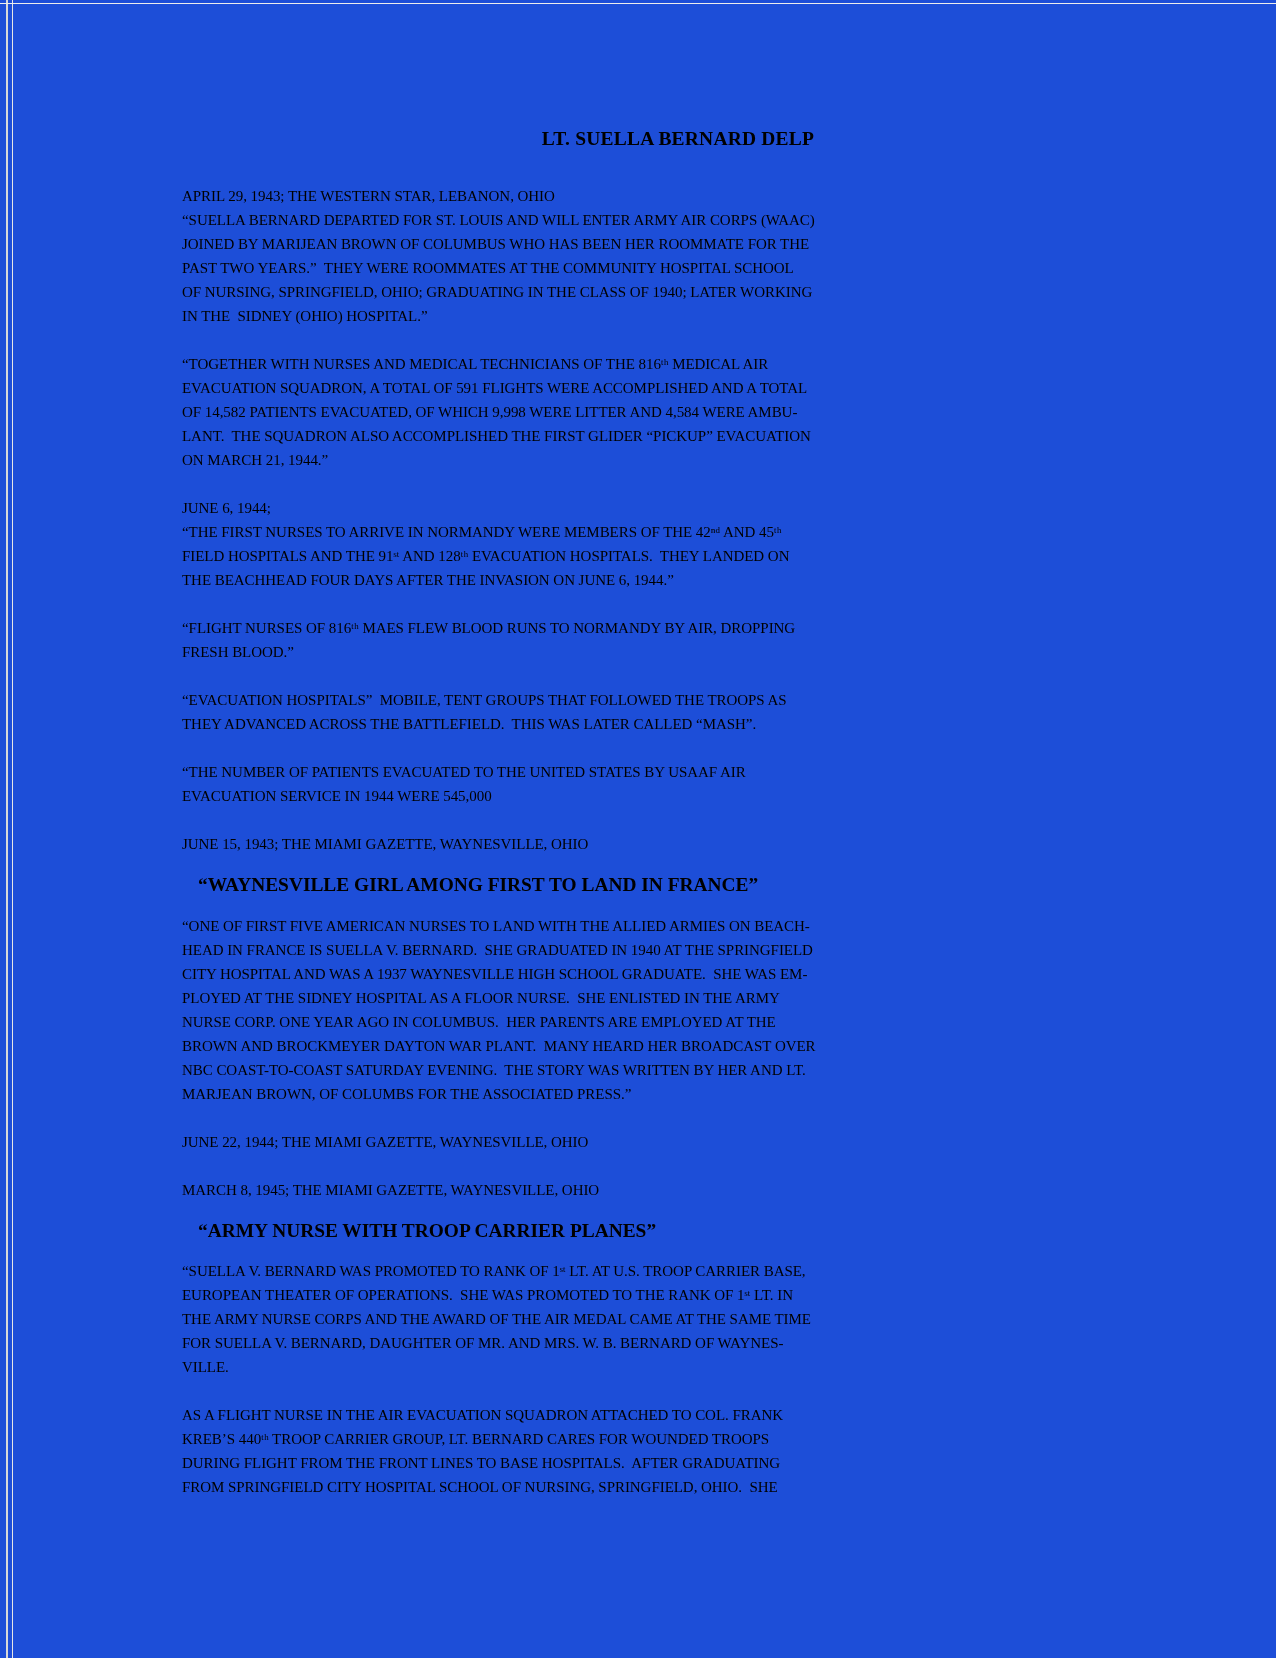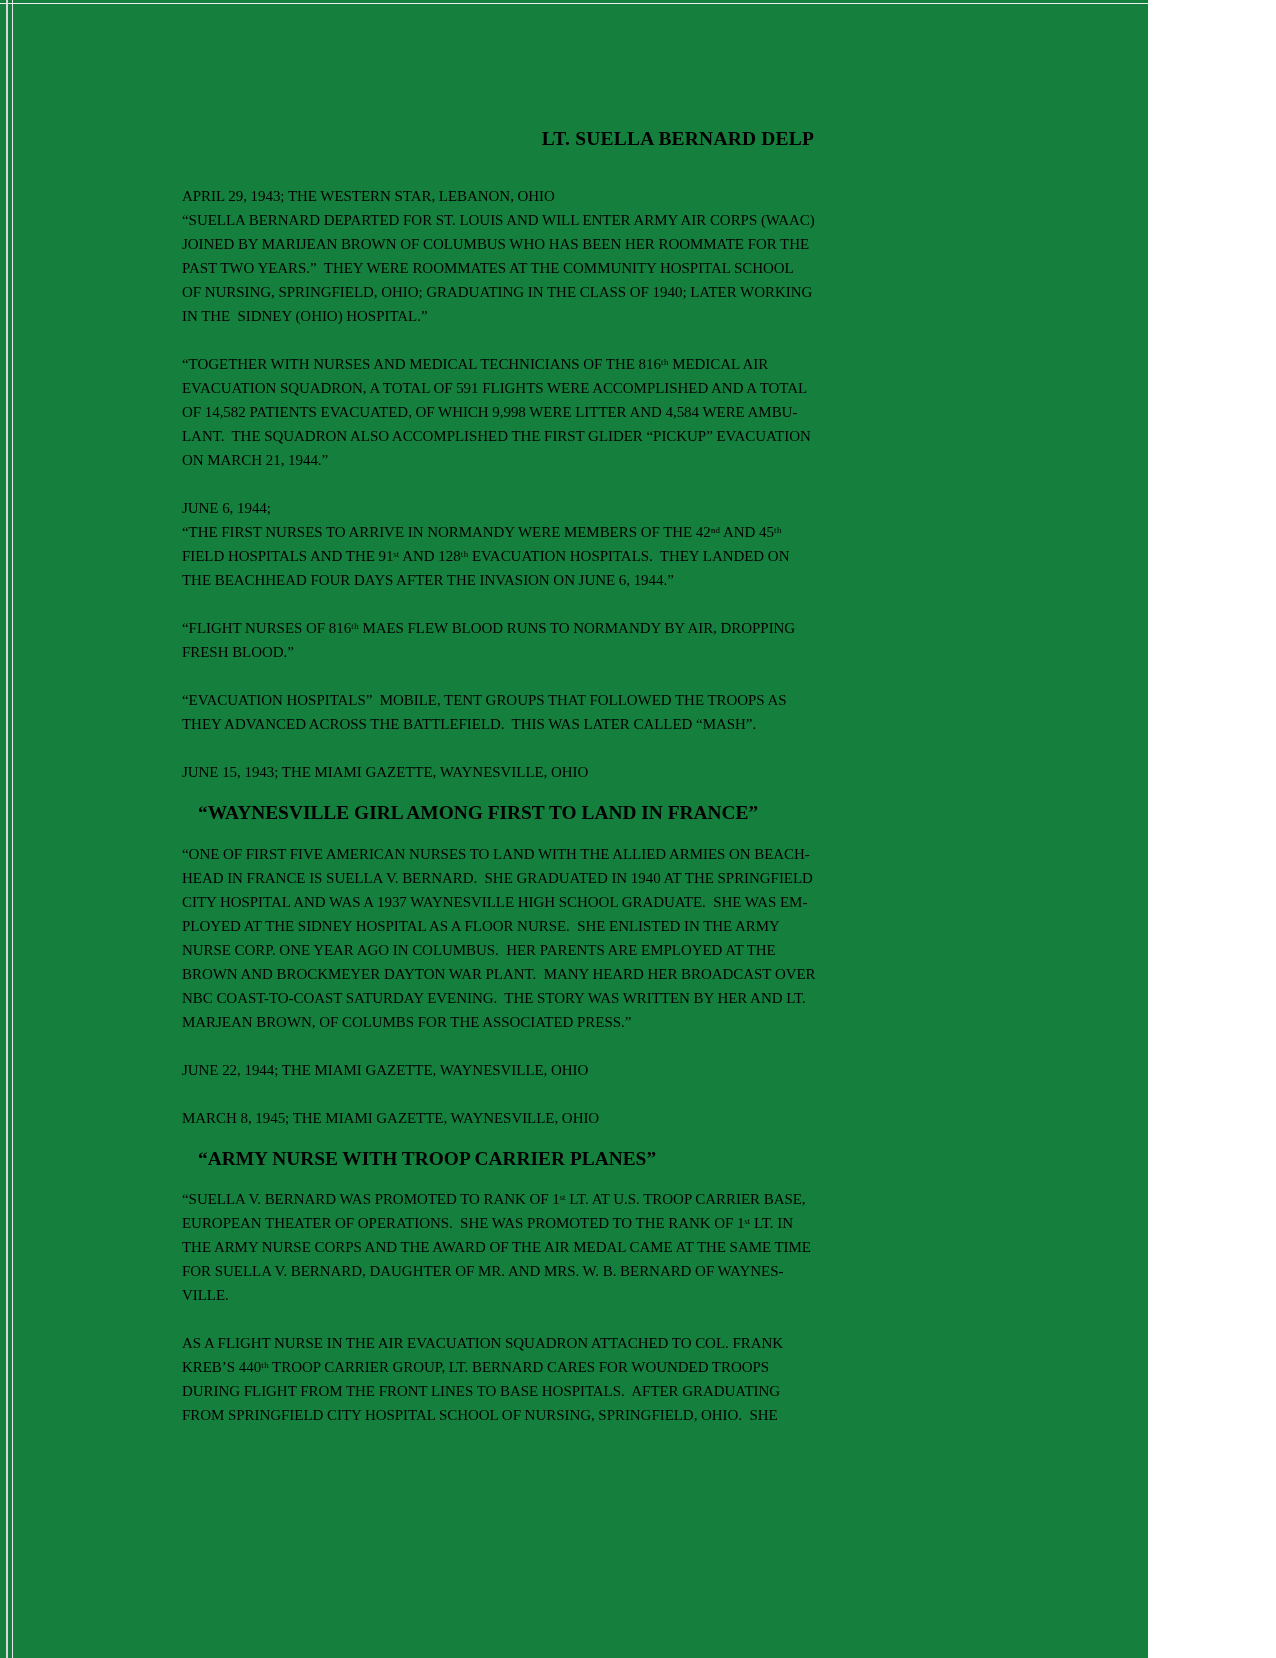--- a/index.html
+++ b/index.html
@@ -5,23 +5,23 @@
   html, body {
     margin: 0;
     padding: 0;
     background: #ffffff;
   }
   body {
     font-family: "Liberation Serif", "DejaVu Serif", serif;
   }
   .page {
     position: relative;
-    width: 1148px;
+    width: 1276px;
     height: 1658px;
-    background: #15803d;
+    background: #1d4ed8;
     overflow: hidden;
     box-sizing: border-box;
   }
   
   .scan-edge-left {
     position: absolute;
     left: 6px;
     top: 0;
     width: 2px;
     height: 1658px;
@@ -109,20 +109,22 @@
 “THE FIRST NURSES TO ARRIVE IN NORMANDY WERE MEMBERS OF THE 42ⁿᵈ AND 45ᵗʰ
 FIELD HOSPITALS AND THE 91ˢᵗ AND 128ᵗʰ EVACUATION HOSPITALS.  THEY LANDED ON
 THE BEACHHEAD FOUR DAYS AFTER THE INVASION ON JUNE 6, 1944.”</p>
 
     <p class="para">“FLIGHT NURSES OF 816ᵗʰ MAES FLEW BLOOD RUNS TO NORMANDY BY AIR, DROPPING
 FRESH BLOOD.”</p>
 
     <p class="para">“EVACUATION HOSPITALS”  MOBILE, TENT GROUPS THAT FOLLOWED THE TROOPS AS
 THEY ADVANCED ACROSS THE BATTLEFIELD.  THIS WAS LATER CALLED “MASH”.</p>
 
+    <p class="para">“THE NUMBER OF PATIENTS EVACUATED TO THE UNITED STATES BY USAAF AIR
+EVACUATION SERVICE IN 1944 WERE 545,000</p>
 
     <div class="para-block">
       <p class="para">JUNE 15, 1943; THE MIAMI GAZETTE, WAYNESVILLE, OHIO</p>
       <p class="headline">“WAYNESVILLE GIRL AMONG FIRST TO LAND IN FRANCE”</p>
       <p class="para">“ONE OF FIRST FIVE AMERICAN NURSES TO LAND WITH THE ALLIED ARMIES ON BEACH-
 HEAD IN FRANCE IS SUELLA V. BERNARD.  SHE GRADUATED IN 1940 AT THE SPRINGFIELD
 CITY HOSPITAL AND WAS A 1937 WAYNESVILLE HIGH SCHOOL GRADUATE.  SHE WAS EM-
 PLOYED AT THE SIDNEY HOSPITAL AS A FLOOR NURSE.  SHE ENLISTED IN THE ARMY
 NURSE CORP. ONE YEAR AGO IN COLUMBUS.  HER PARENTS ARE EMPLOYED AT THE
 BROWN AND BROCKMEYER DAYTON WAR PLANT.  MANY HEARD HER BROADCAST OVER

